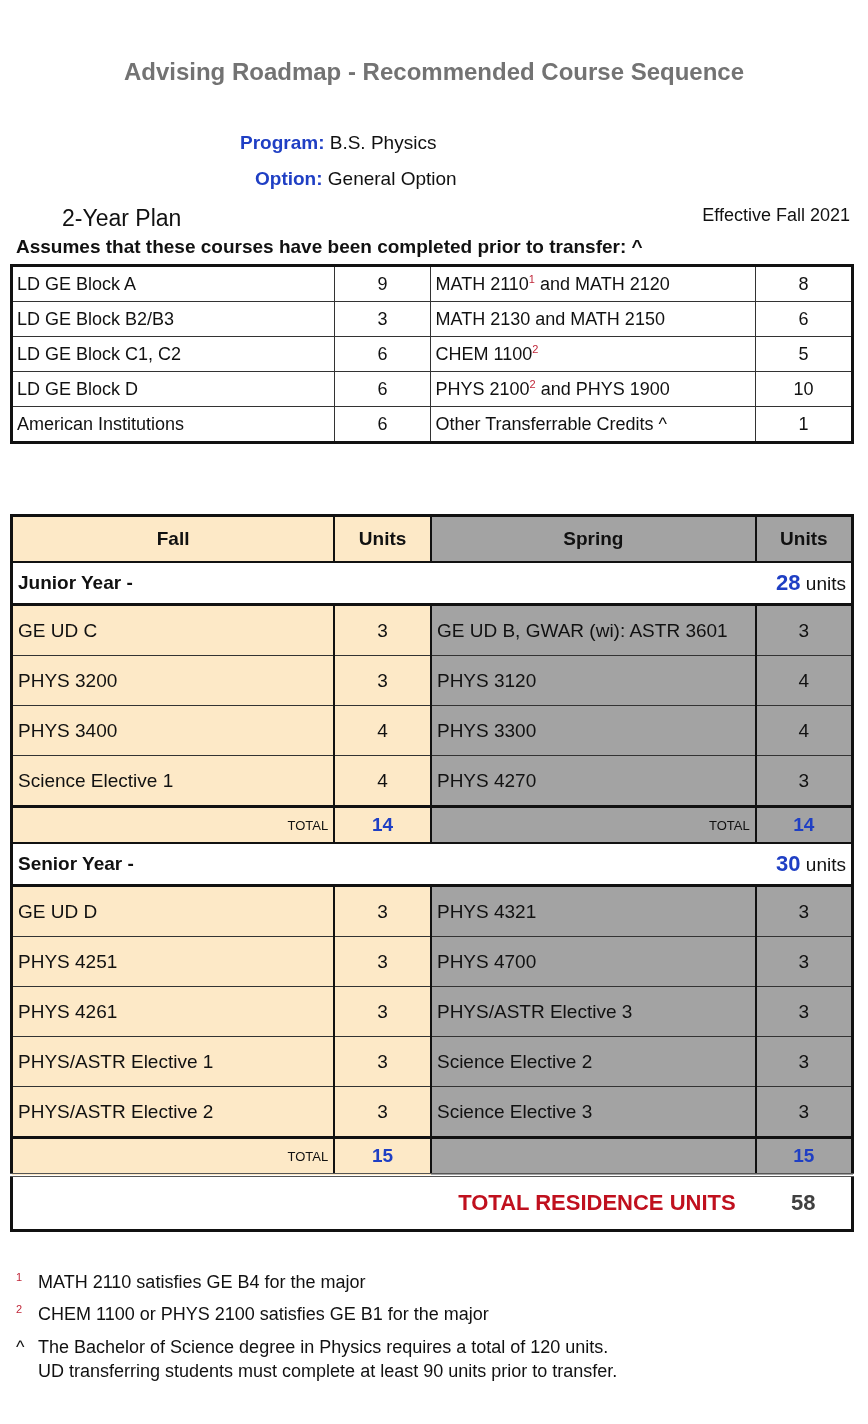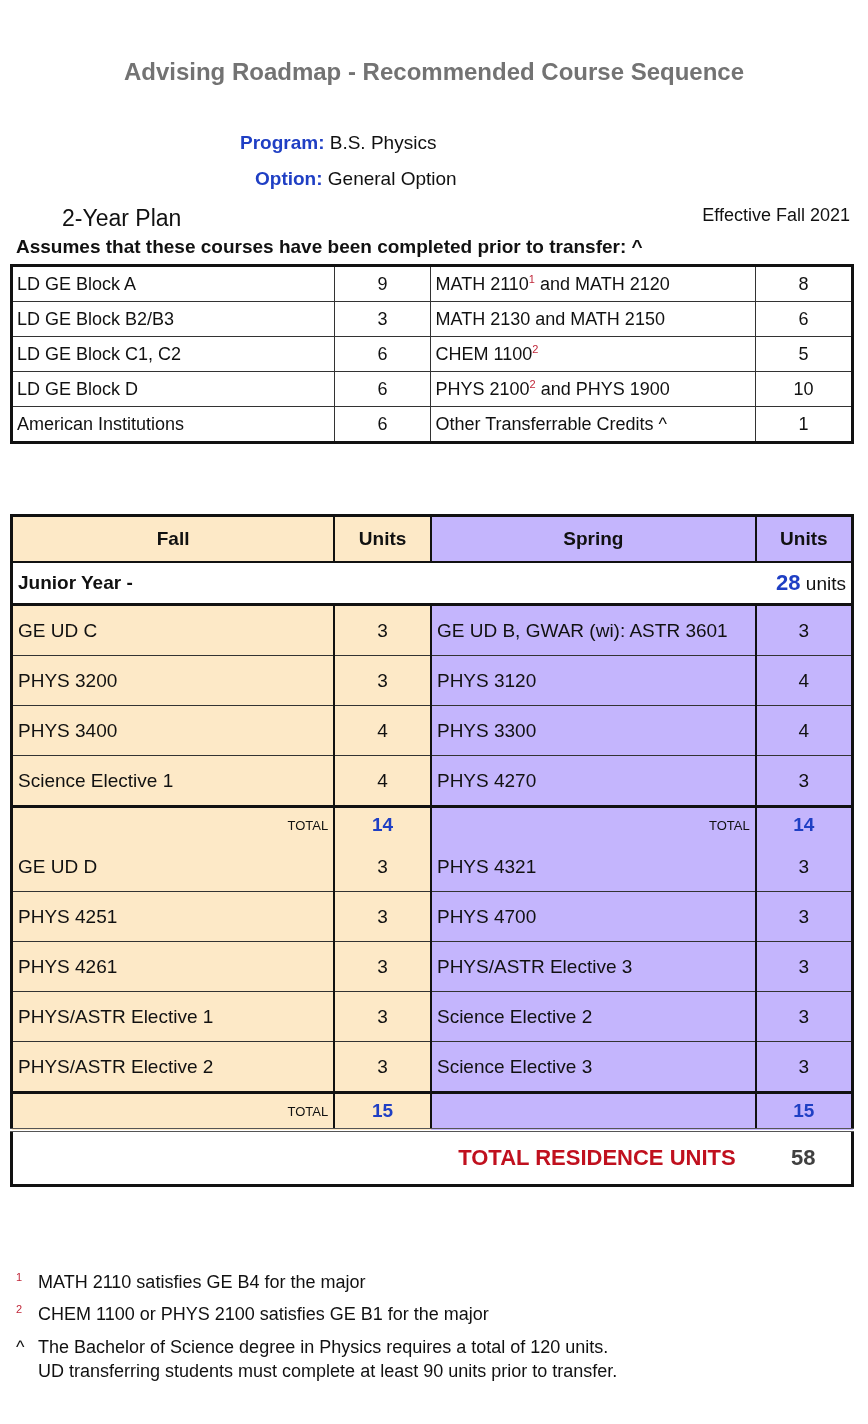--- a/index.html
+++ b/index.html
@@ -12,21 +12,21 @@
   .assumes { position:absolute; top:236px; left:16px; font-size:19px; font-weight:bold; }
   table { border-collapse:collapse; position:absolute; }
   .t1 { top:264px; left:10px; width:844px; border:3px solid #111; }
   .t1 td { border:1px solid #333; height:34px; font-size:18px; padding:0 4px; }
   .t1 td.n { text-align:center; }
   sup { color:#c0283a; font-size:11px; }
   .t2 { top:514px; left:10px; width:844px; border:3px solid #111; }
   .t2 td, .t2 th { font-size:19px; padding:0 5px; }
   .t2 th { height:44px; border:2px solid #111; font-weight:bold; }
   .fall { background:#fde9c7; }
-  .spring { background:#c4b5fd; }
+  .spring { background:#a3a3a3; }
   .t2 td.c { border-left:2px solid #111; border-right:2px solid #111; border-bottom:1px solid #333; height:49px; }
   .t2 td.n { text-align:center; }
   .yr td { background:#fff; height:40px; border-bottom:3px solid #111; border-top:2px solid #111; font-weight:bold; }
   .yr .u { text-align:right; font-weight:normal; }
   .yr .u b { color:#1f3fc4; font-size:22px; }
   .tot td { height:34px; border-top:3px solid #111; border-left:2px solid #111; border-right:2px solid #111; }
   .tot .tl { font-size:13px; text-align:right; }
   .tot .tv { color:#1f3fc4; font-weight:bold; text-align:center; font-size:19px; }
   .res td { height:52px; border-top:4px double #555; background:#fff; }
   .res .rl { text-align:right; color:#c0101e; font-weight:bold; font-size:22px; padding-right:20px; }
@@ -136,20 +136,24 @@
     <td class="c fall n">4</td>
     <td class="c spring">PHYS 4270</td>
     <td class="c spring n">3</td>
       </tr>
       <tr class="tot">
         <td class="fall tl">TOTAL</td>
   <td class="fall tv">14</td>
   <td class="spring tl">TOTAL</td>
   <td class="spring tv">14</td>
       </tr>
+      <tr class="yr">
+        <td colspan="2">Senior Year  -</td>
+  <td colspan="2" class="u"><b>30</b> <span>units</span></td>
+      </tr>
       <tr>
         <td class="c fall">GE UD D</td>
     <td class="c fall n">3</td>
     <td class="c spring">PHYS 4321</td>
     <td class="c spring n">3</td>
       </tr>
       <tr>
         <td class="c fall">PHYS 4251</td>
     <td class="c fall n">3</td>
     <td class="c spring">PHYS 4700</td>

